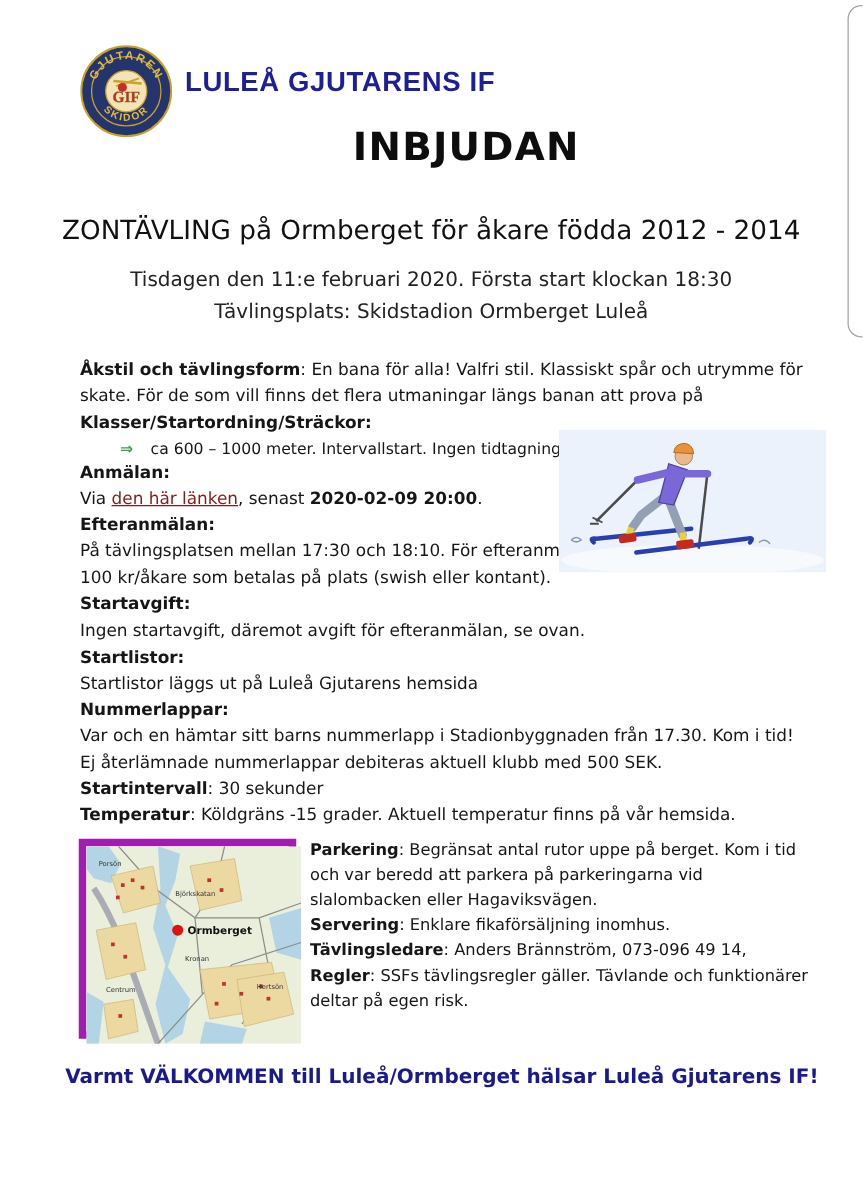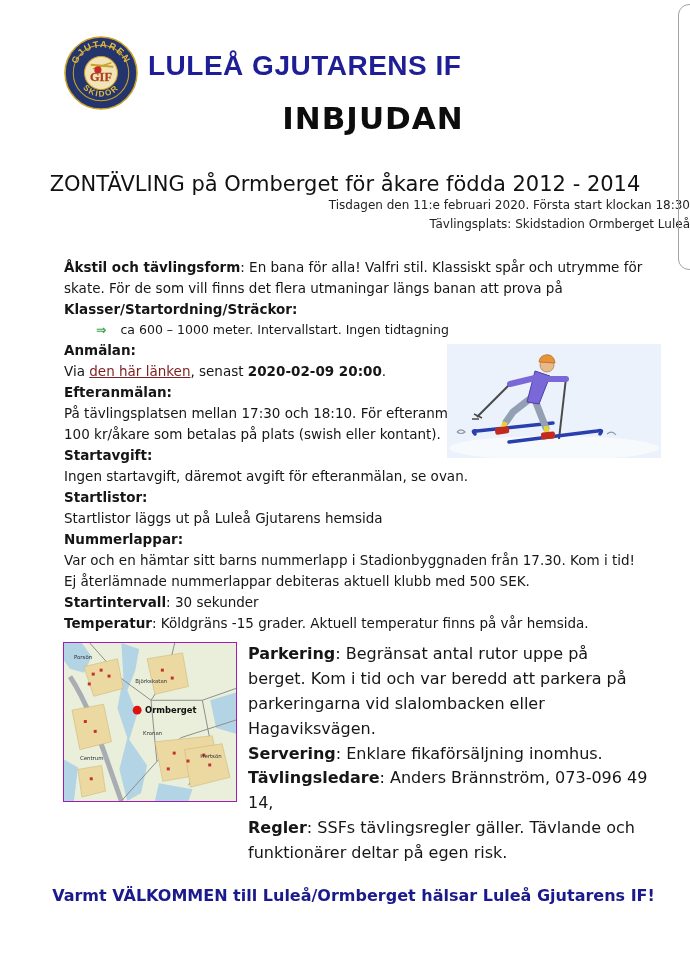--- a/index.html
+++ b/index.html
@@ -8,49 +8,49 @@
     width:690px; height:960px; background:#ffffff; overflow:hidden;
     font-family:"DejaVu Sans", sans-serif; color:#151515;
   }
   .page { position:relative; width:690px; height:960px; overflow:hidden; background:#fff; }
 
   
   .header { display:flex; align-items:center; gap:10px; margin:36px 0 0 64px; }
   .logo { width:74px; height:74px; flex:0 0 auto; }
   .club-name {
     font-family:"Liberation Sans", sans-serif; font-weight:bold;
-    font-size:28px; color:#1e1e96; letter-spacing:0.5px; margin-top:-14px;
+    font-size:22px; color:#1e1e96; letter-spacing:0.5px; margin-top:-14px;
   }
 
   .inbjudan {
     text-align:center; position:relative; left:28px; margin-top:-10px;
     font-size:31px; font-weight:bold; letter-spacing:1px; color:#0d0d0d;
   }
 
   .title { text-align:center; margin-top:36px; font-size:21px; color:#111; }
-  .subtitle { text-align:right; font-size:12px; line-height:1.55; color:#222; }
+  .subtitle { text-align:center; margin-top:16px; font-size:16px; line-height:1.55; color:#222; }
 
   
   .content { margin:24px 46px 0 64px; font-size:13.5px; line-height:1.56; color:#161616; }
   .content p { margin:0; }
   .label { font-weight:bold; }
   .mt10 { margin-top:10px; }
   .mt22 { margin-top:22px; }
   .bullet-line { margin-top:4px; padding-left:32px; font-size:12.5px; }
   .arrow { color:#3ca04e; margin-right:14px; font-weight:bold; }
   .link { color:#7f1d1d; text-decoration:underline; cursor:pointer; }
   .blockline { display:block; }
 
   
   .skier-wrap { position:absolute; left:447px; top:344px; width:214px; height:114px; }
 
   
   .bottom { display:flex; margin:8px 40px 0 63px; gap:11px; }
-  .map-wrap { width:174px; height:160px; flex:0 0 auto; border:1px solid #a21caf; }
-  .bottom-text { width:416px; font-size:16px; line-height:1.55; color:#161616; }
+  .map-wrap { width:174px; height:160px; flex:0 0 auto; border:6px solid #a21caf; }
+  .bottom-text { width:416px; font-size:13px; line-height:1.55; color:#161616; }
   .bottom-text p { margin:0; }
 
   .footer {
     text-align:center; margin-top:20px; font-size:16px; font-weight:bold; color:#1a1a8c;padding-left:17px;
   }
 
   
   .scroll-indicator {
     position:absolute; left:678px; top:4px; width:22px; height:266px;
     border:1.5px solid #a3a3a3; border-radius:11px; background:transparent;

